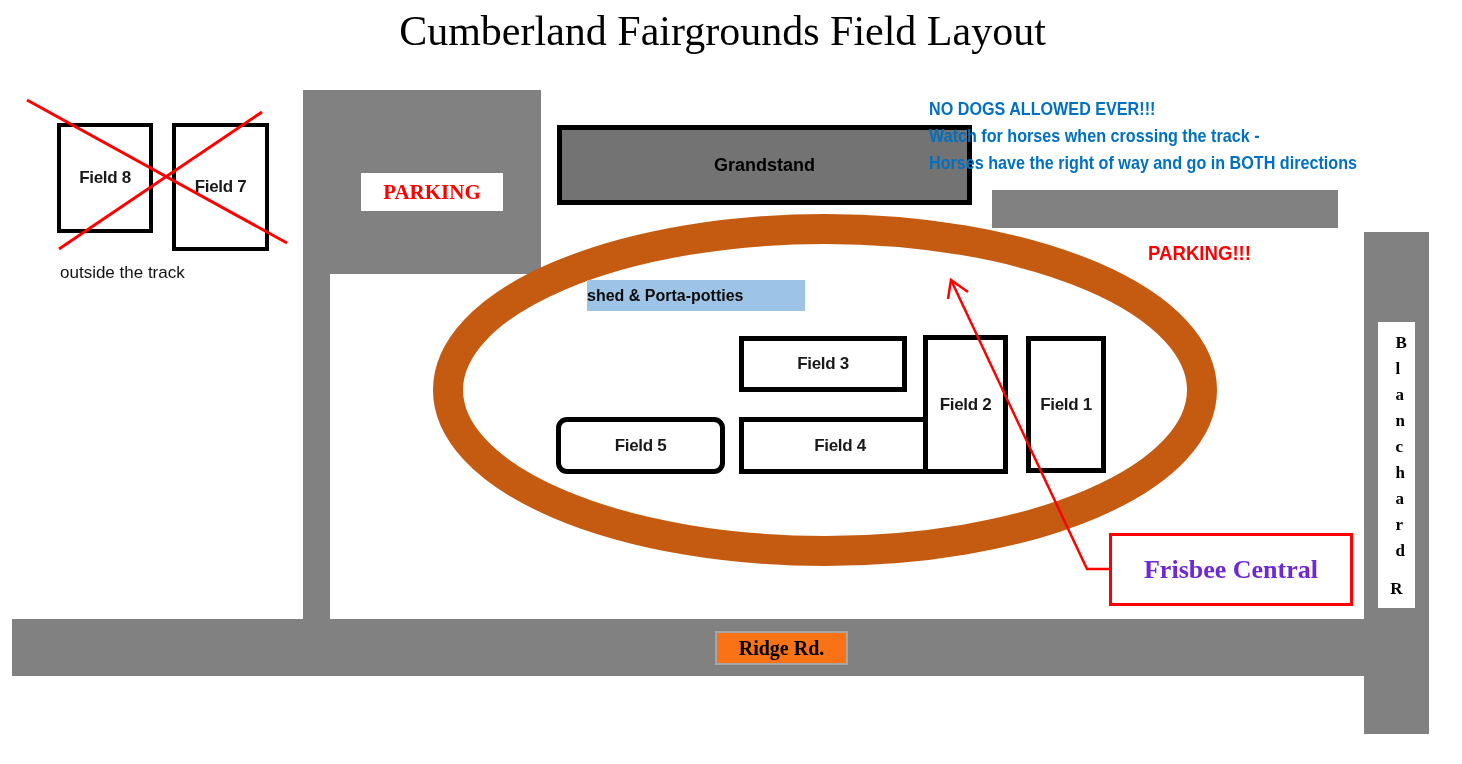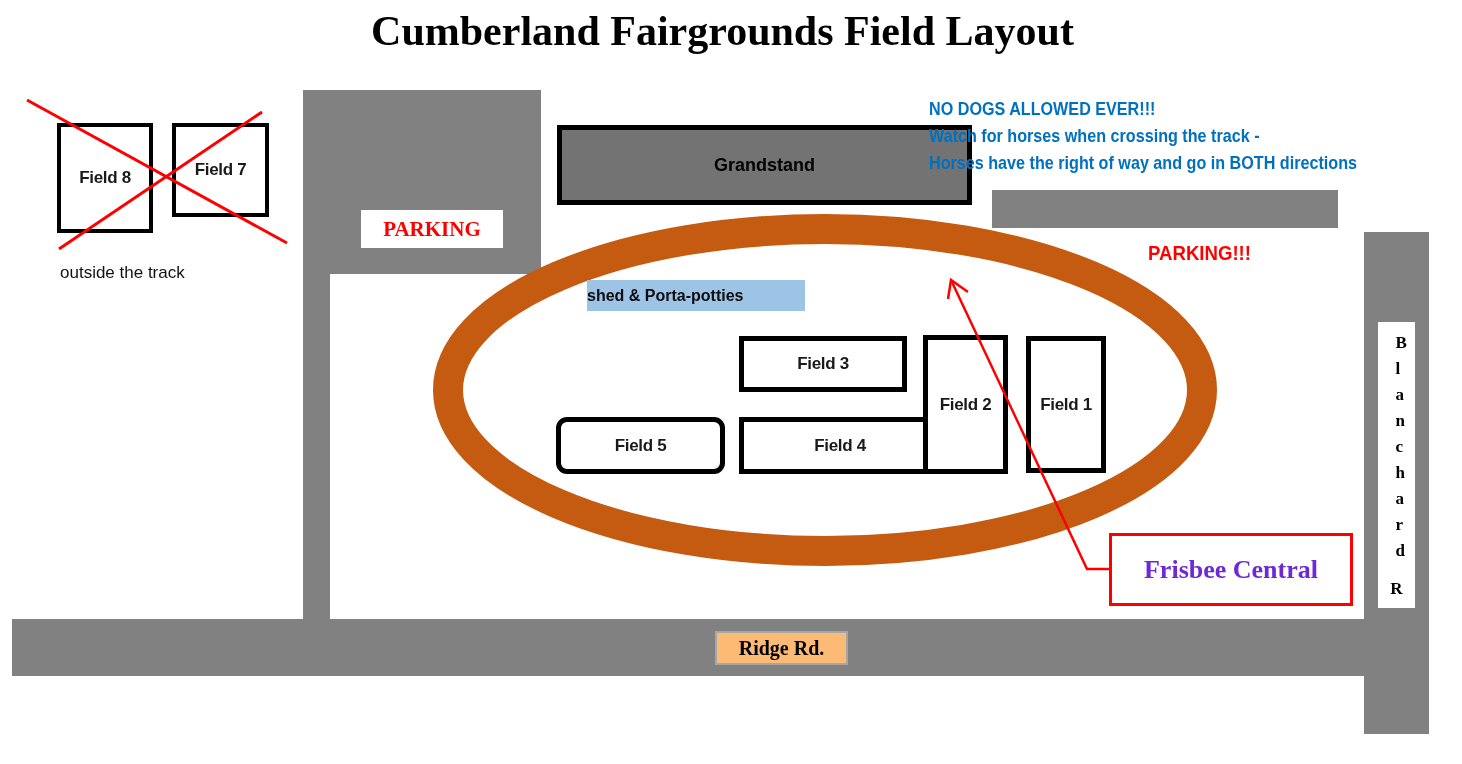--- a/index.html
+++ b/index.html
@@ -1,56 +1,56 @@
 <!DOCTYPE html>
 <html><head>
 <meta charset="utf-8">
 <style>
   html,body{margin:0;padding:0;background:#fff;}
   .canvas{position:relative;width:1462px;height:764px;background:#ffffff;overflow:hidden;
           font-family:"Liberation Sans",sans-serif;}
   .abs{position:absolute;}
   .title{top:6px;left:0;width:1445px;text-align:center;
-         font-family:"Liberation Serif",serif;font-weight:bold;font-size:42px;color:#000;line-height:50px;}
+         font-family:"Liberation Serif",serif;font-weight:normal;font-size:42px;color:#000;line-height:50px;}
   
   .gray{background:#818181;}
   .road-block{left:303px;top:90px;width:238px;height:184px;}
   .road-strip{left:303px;top:274px;width:27px;height:346px;}
   .road-ridge{left:12px;top:619px;width:1352px;height:57px;}
   .road-topbar{left:992px;top:190px;width:346px;height:38px;}
   .road-blanchard{left:1364px;top:232px;width:65px;height:502px;}
   
   .svg-layer{left:0;top:0;width:1462px;height:764px;pointer-events:none;}
   
   .fieldbox{background:#fff;border:5px solid #000;display:flex;align-items:center;justify-content:center;
             font-weight:bold;font-size:17px;color:#1a1a1a;letter-spacing:-0.3px;box-sizing:border-box;}
   .outside{border-width:4px;}
   .f8{left:57px;top:123px;width:96px;height:110px;}
-  .f7{left:172px;top:123px;width:97px;height:94px;}
+  .f7{left:172px;top:123px;width:97px;height:128px;}
   .f3{left:739px;top:336px;width:168px;height:56px;}
   .f5{left:556px;top:417px;width:169px;height:57px;border-radius:11px;}
   .f4{left:739px;top:417px;width:202px;height:57px;}
   .f2{left:923px;top:335px;width:85px;height:139px;}
   .f1{left:1026px;top:336px;width:80px;height:137px;}
   .note{left:60px;top:263px;font-size:17px;color:#111;}
   .grandstand{left:557px;top:125px;width:415px;height:80px;background:#737373;border:5px solid #000;
               display:flex;align-items:center;justify-content:center;font-weight:bold;font-size:18px;box-sizing:border-box;}
   .parking-left{left:361px;top:173px;width:142px;height:38px;background:#fff;
                 display:flex;align-items:center;justify-content:center;
-                font-family:"Liberation Serif",serif;font-weight:bold;font-size:21px;color:#FF0000;margin-top:37px;}
+                font-family:"Liberation Serif",serif;font-weight:bold;font-size:21px;color:#FF0000;}
   .warnings{left:929px;top:95px;color:#0070C0;font-weight:bold;font-size:19px;line-height:27px;
             transform:scaleX(0.85);transform-origin:0 0;white-space:nowrap;}
   .parking-right{left:1148px;top:242px;color:#FF0000;font-weight:bold;font-size:20px;white-space:nowrap;
                  transform:scaleX(0.93);transform-origin:0 0;}
   .shed{left:587px;top:280px;width:218px;height:31px;background:#9DC3E6;
         display:flex;align-items:center;justify-content:flex-start;font-weight:bold;font-size:16px;color:#0d0d0d;}
   .frisbee{left:1109px;top:533px;width:244px;height:73px;background:#fff;border:3px solid #FF0000;
            display:flex;flex-direction:column;align-items:center;justify-content:center;
            font-family:"Liberation Serif",serif;font-weight:bold;font-size:26px;line-height:33px;color:#6d28d9;box-sizing:border-box;}
-  .ridge-label{left:715px;top:631px;width:133px;height:34px;background:#fdba74;border:2px solid #a6a6a6;
+  .ridge-label{left:715px;top:631px;width:133px;height:34px;background:#f97316;border:2px solid #a6a6a6;
                display:flex;align-items:center;justify-content:center;
                font-family:"Liberation Serif",serif;font-weight:bold;font-size:20px;color:#000;box-sizing:border-box;}
   .blanchard-label{left:1378px;top:322px;width:37px;height:286px;background:#fff;
                    display:flex;flex-direction:column;align-items:center;justify-content:flex-start;
                    padding-top:8px;box-sizing:border-box;
                    font-family:"Liberation Serif",serif;font-weight:bold;font-size:17px;color:#000;}
   .vert-letters{width:2px;word-break:break-all;line-height:26px;text-align:center;overflow:visible;white-space:normal;}
   .blanchard-tail{margin-top:12px;line-height:26px;}
 </style>
 </head>

